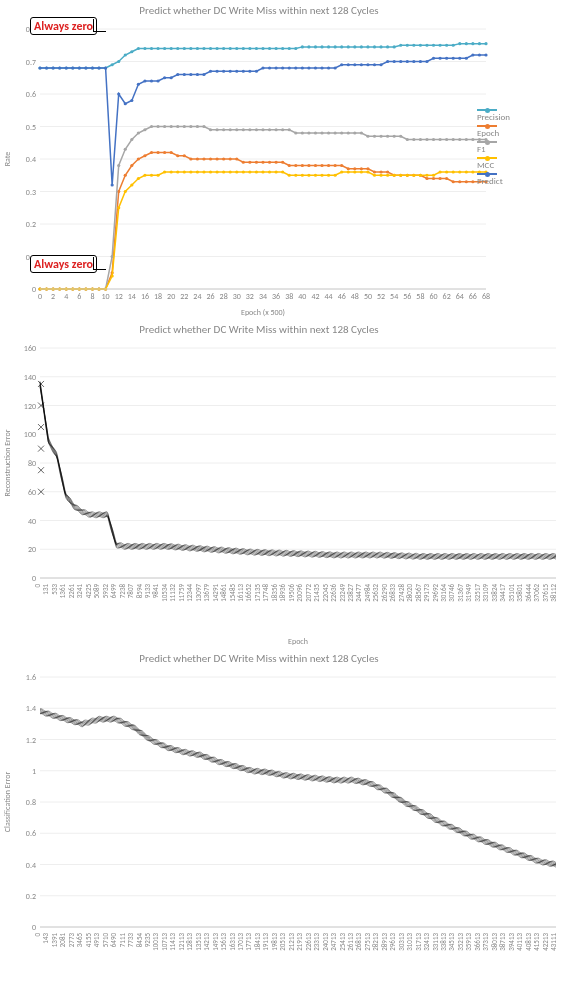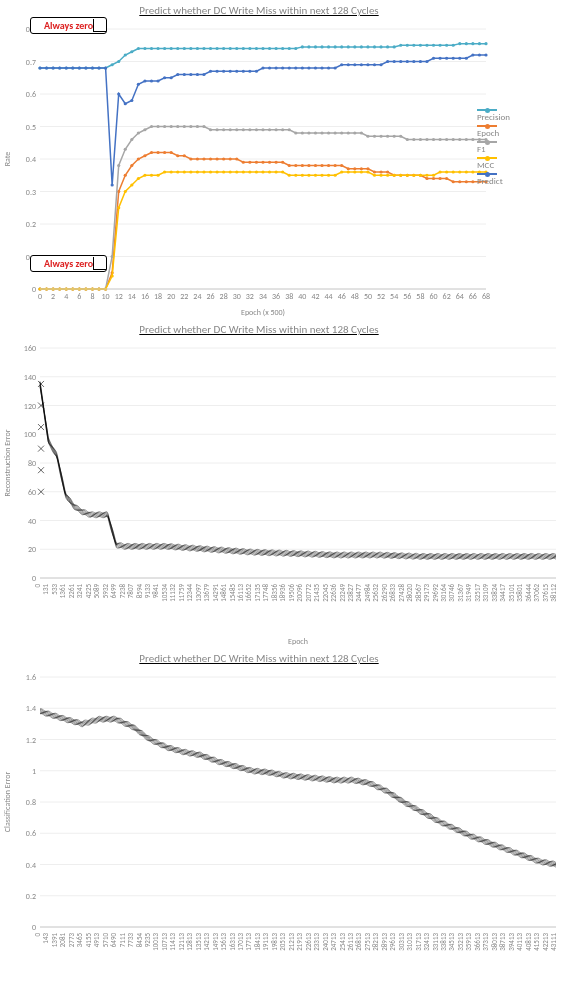--- a/index.html
+++ b/index.html
@@ -1,48 +1,48 @@
 <!DOCTYPE html>
 <html><head>
 <meta charset="utf-8">
 <style>
   body{
     margin:0;
     font-family:Calibri,Arial,sans-serif;
     background:#fff;
     width:566px;
   }
-  .chart-block{width:518px;position:relative;text-decoration:underline;}
+  .chart-block{width:518px;position:relative;}
   .title{
     text-align:center;
     font-size:11px;
     color:#888;
     padding:4px 0 2px;
   }
   .plot-area{position:relative;}
   svg{display:block;}
   .tick-label{font-size:8px;fill:#888;}
   .tick-label-v{font-size:7px;fill:#888;}
   .axis-label{font-size:8px;fill:#888;}
   .legend{position:absolute;font-size:9px;color:#888;}
   .legend-row{display:flex;align-items:flex-start;margin-bottom:3px;flex-direction:column;}
   .legend-swatch{width:20px;height:2px;margin-right:4px;position:relative;}
   .legend-swatch::after{
     content:"";position:absolute;left:8px;top:-1.5px;width:5px;height:5px;
     border-radius:50%;background:inherit;
   }
   .callout{
     position:absolute;
-    font-size:10px;
+    font-size:12px;
     font-weight:bold;
     color:#d22;
     background:#fff;
     border:1px solid #000;
     border-radius:3px;
-    padding:1px 13px;
+    padding:1px 3px;
     white-space:nowrap;
   }
   .callout::after{
     content:"";
     position:absolute;
     width:12px;height:12px;
     border-left:1px solid #000;
     border-bottom:1px solid #000;
   }
 </style>

